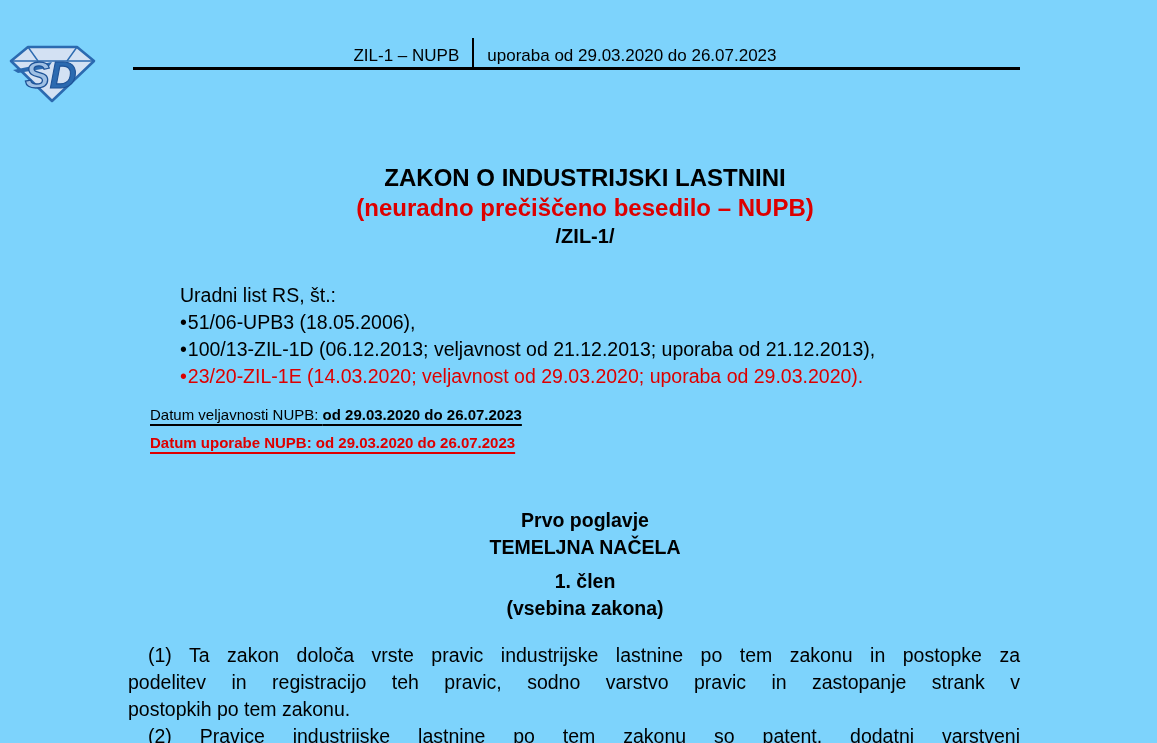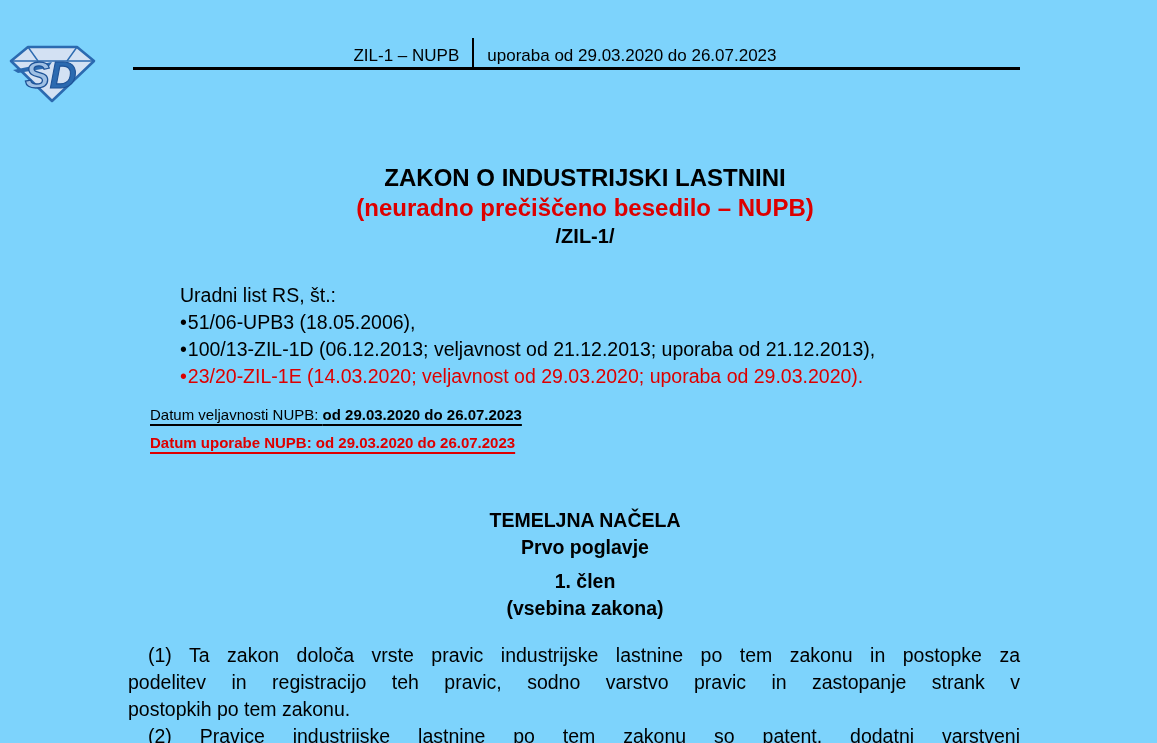--- a/index.html
+++ b/index.html
@@ -160,22 +160,22 @@
   <div class="validity">
     <div>
       <span class="underlined"><span>Datum veljavnosti NUPB: </span><b>od 29.03.2020 do 26.07.2023</b></span>
     </div>
     <div>
       <span class="underlined bold-red">Datum uporabe NUPB: od 29.03.2020 do 26.07.2023</span>
     </div>
   </div>
 
   <div class="chapter">
+    <div>Prvo poglavje</div>
     <div>TEMELJNA NAČELA</div>
-    <div>Prvo poglavje</div>
   </div>
 
   <div class="article-head">
     <div>1. člen</div>
     <div>(vsebina zakona)</div>
   </div>
 
   <div class="paragraphs">
     <div>
       <div class="jline indent">(1) Ta zakon določa vrste pravic industrijske lastnine po tem zakonu in postopke za</div>

